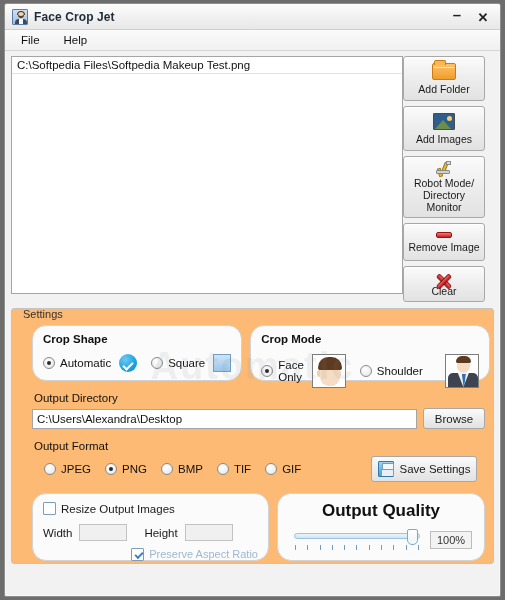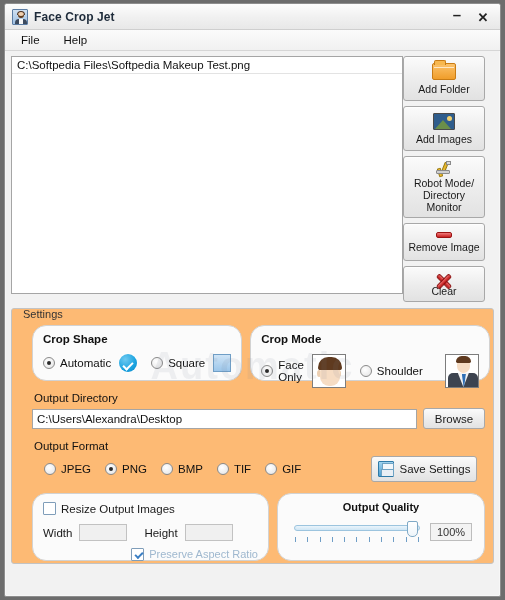--- a/index.html
+++ b/index.html
@@ -258,21 +258,21 @@
     position: relative; overflow:hidden;
   }
   .field-dis .dots {
     position:absolute; inset:0;
     background-image: radial-gradient(rgba(160,170,195,0.35) 0.6px, transparent 0.7px);
     background-size: 4px 4px;
   }
   #wh-row { display: flex; align-items: center; gap: 7px; margin-top: 9px; font-size: 11.5px; }
   #par-row { display:flex; justify-content:flex-end; margin-top: 7px; }
 
-  .q-title { text-align: center; font-weight: bold; font-size: 11px; color:#111; }
+  .q-title { text-align: center; font-weight: bold; font-size: 17px; color:#111; }
   #slider-wrap { display: flex; align-items: center; gap: 10px; margin-top: 8px; padding-left: 4px; }
   #slider { position: relative; width: 126px; height: 22px; flex:0 0 auto; }
   #track {
     position: absolute; left: 0; top: 4px; width: 126px; height: 6px;
     background: linear-gradient(#eaf4fb,#cfe6f5);
     border: 1px solid #9cc4de; border-radius: 3px;
   }
   #thumb-handle {
     position: absolute; left: 113px; top: 0; width: 11px; height: 16px;
     background: linear-gradient(#ffffff,#eef5fa);

